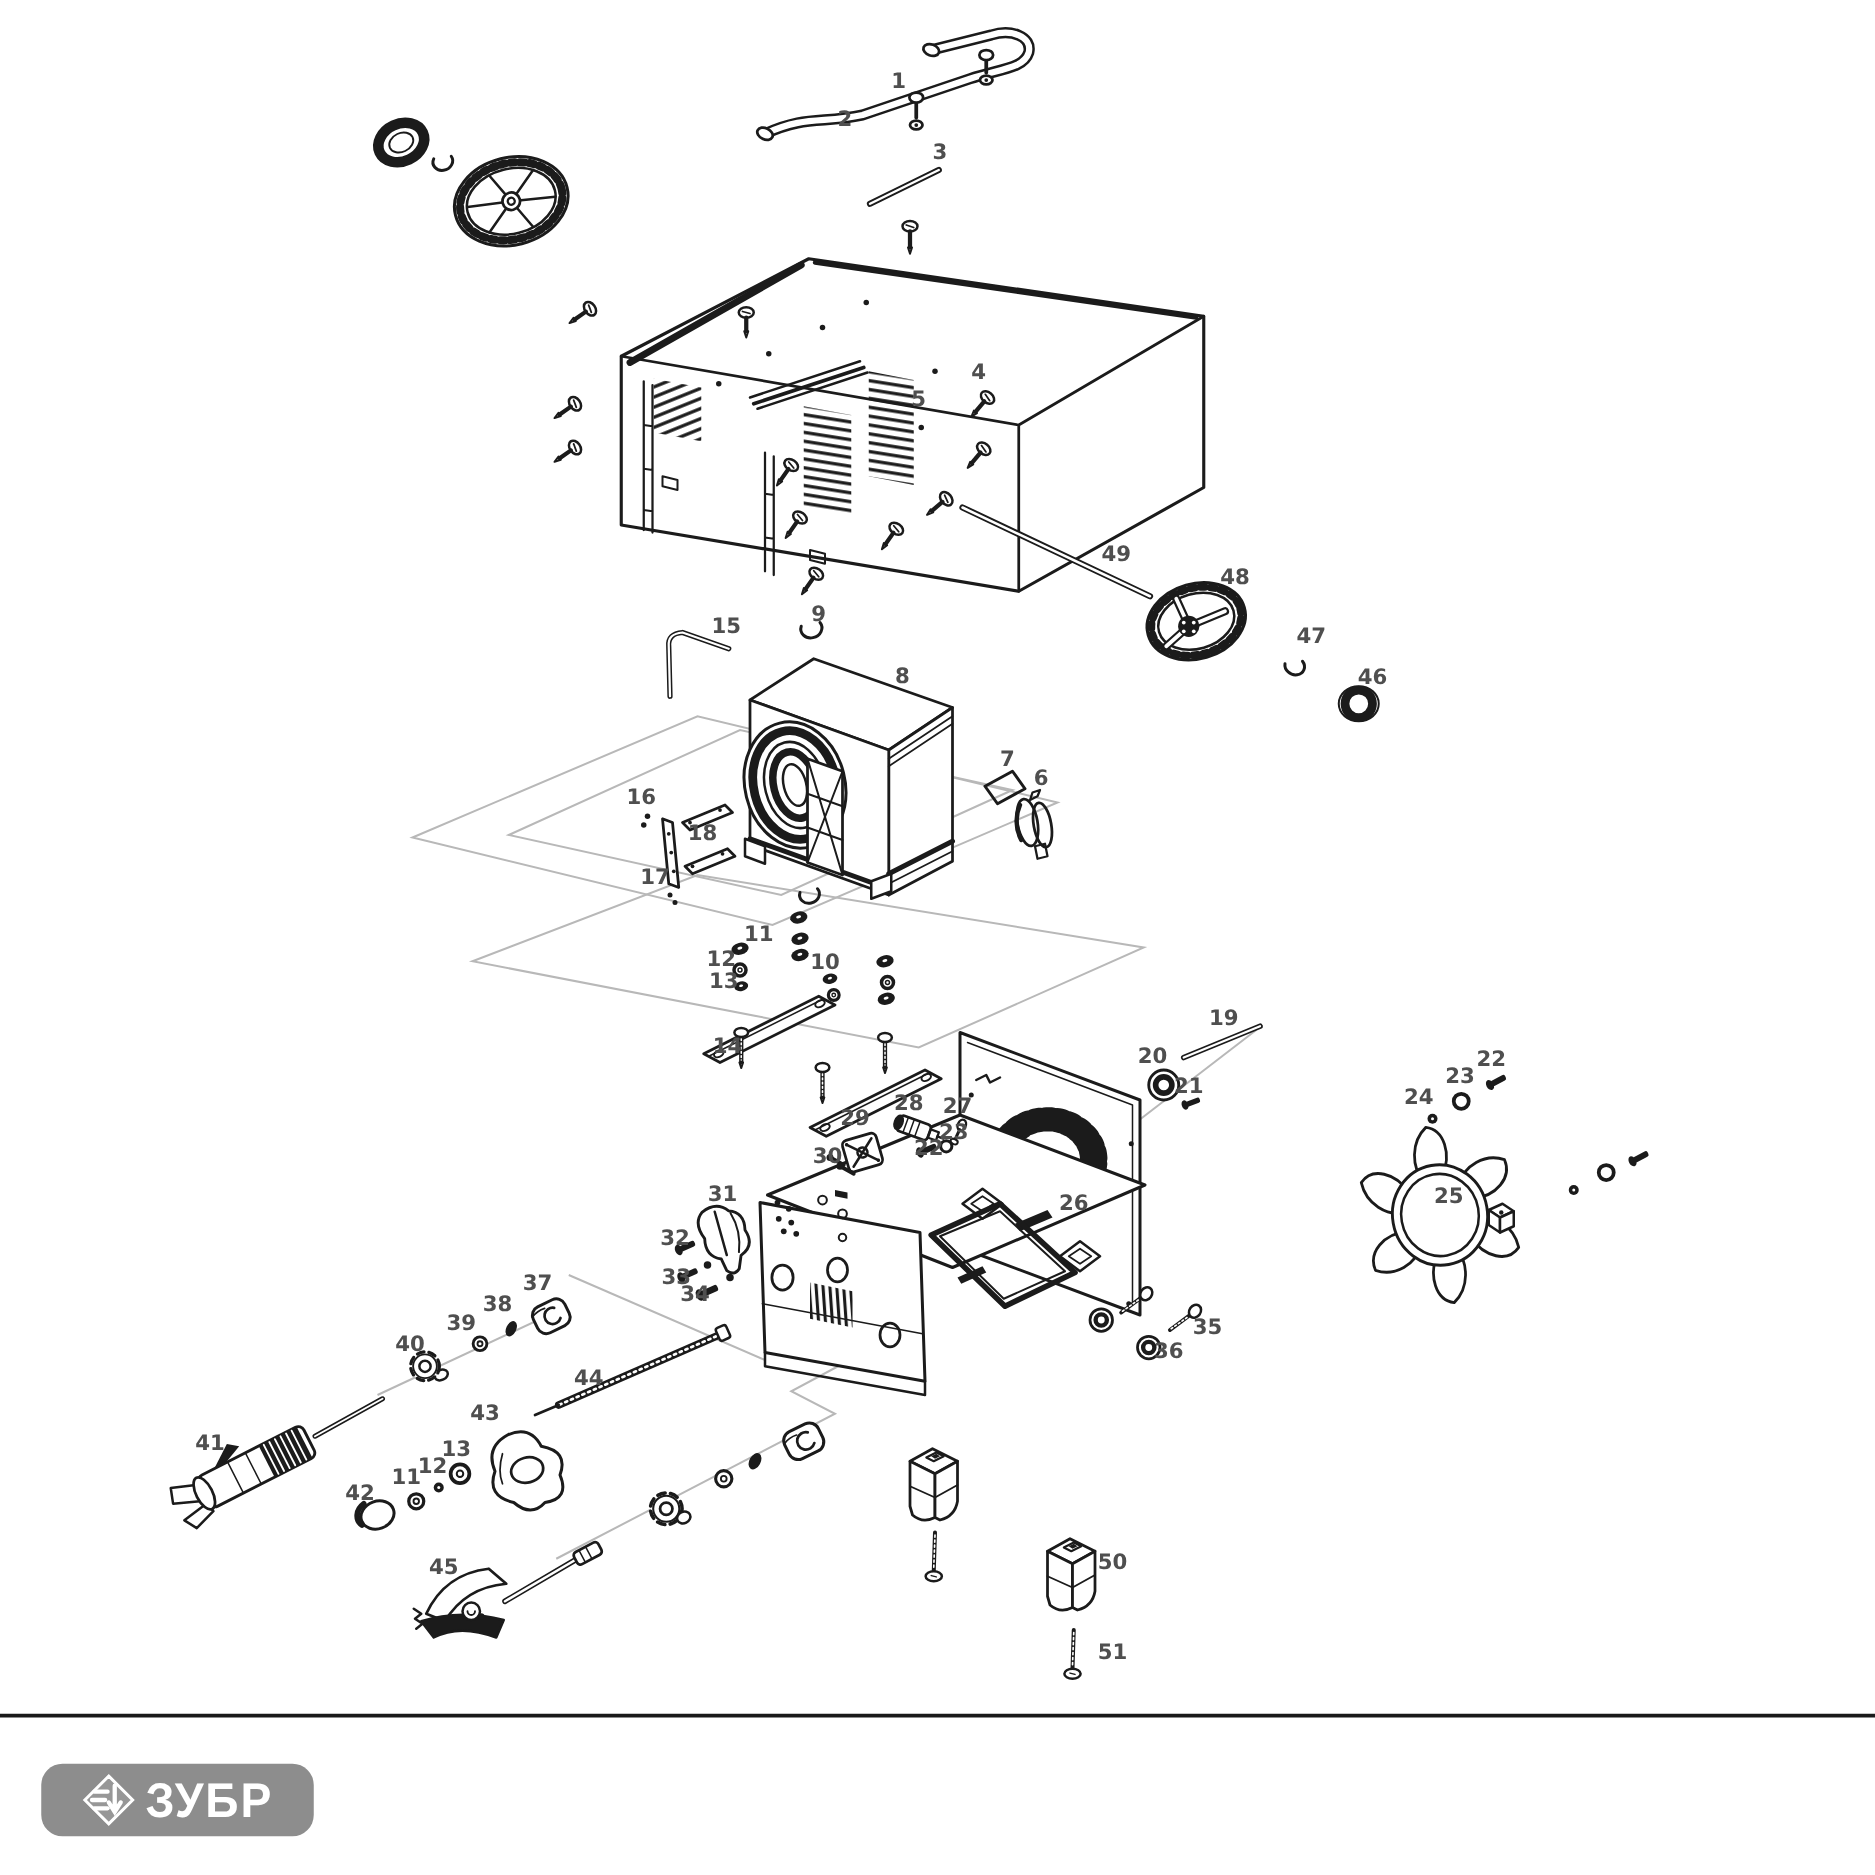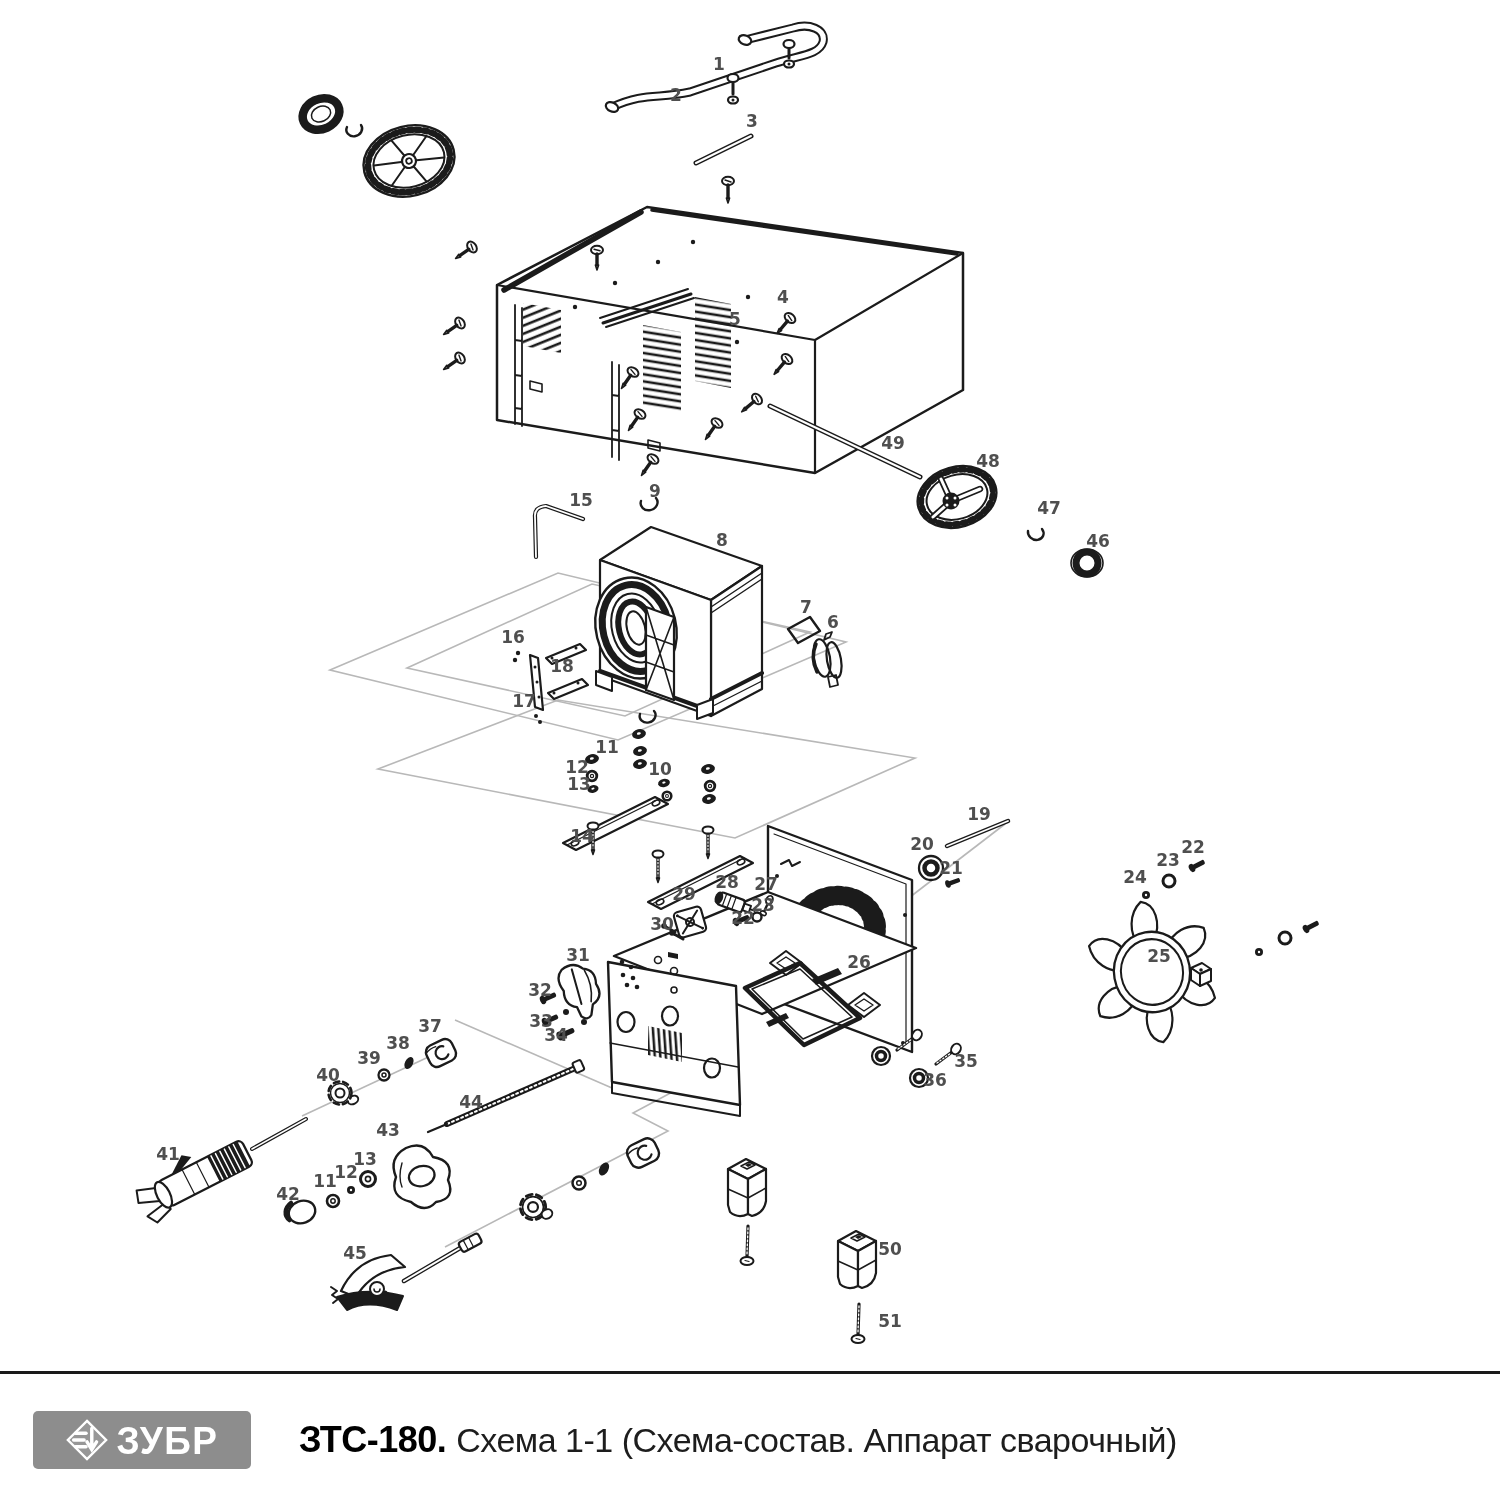--- a/index.html
+++ b/index.html
@@ -8,21 +8,21 @@
     font-family:"Liberation Sans", sans-serif;overflow:hidden;
   }
   #diagram-svg{position:absolute;left:0;top:0;}
   #part-labels text{
     font-family:"DejaVu Sans", sans-serif;font-weight:bold;font-size:17px;
     fill:#4f4f4f;text-anchor:middle;
   }
   .rule{position:absolute;left:0;right:0;top:1371px;height:3px;background:#1a1a1a;}
   footer{position:absolute;left:33px;top:1411px;display:flex;align-items:center;}
   .logo{
-    width:218px;height:58px;background:#8d8d8d;border-radius:5px;
+    width:218px;height:58px;background:#8d8d8d;border-radius:17px;
     display:flex;align-items:center;justify-content:center;gap:7px;flex:none;
   }
   .logo-icon{width:44px;height:44px;flex:none;}
   .logo-text{
     color:#ffffff;font-weight:bold;font-size:37px;letter-spacing:1.5px;
     transform:scaleY(1.05);line-height:1;
   }
   .title{margin-left:48px;white-space:nowrap;letter-spacing:-0.5px;}
   .model{font-weight:bold;font-size:36px;color:#000000;}
   .subtitle{font-weight:400;font-size:34px;color:#1d1d1d;margin-left:10px;}
@@ -602,16 +602,13 @@
       <polygon points="23,3 43,23 23,43 3,23" fill="#979797" stroke="#ffffff" stroke-width="2.5"></polygon>
       <g stroke="#ffffff" stroke-width="3.6" stroke-linecap="round" fill="none">
         <line x1="11" y1="16" x2="22" y2="16"></line>
         <line x1="9" y1="23" x2="20" y2="23"></line>
         <line x1="11" y1="30" x2="22" y2="30"></line>
         <path d="M 28,11 L 28,28 M 23,25 L 28,33 L 33,25"></path>
       </g>
     </svg>
     <span class="logo-text">ЗУБР</span>
   </div>
-  <div class="title">
-    <span class="model">ЗТС-180.</span><span class="subtitle">Схема 1-1 (Схема-состав. Аппарат сварочный)</span>
-  </div>
 </footer>
 
 </body></html>

